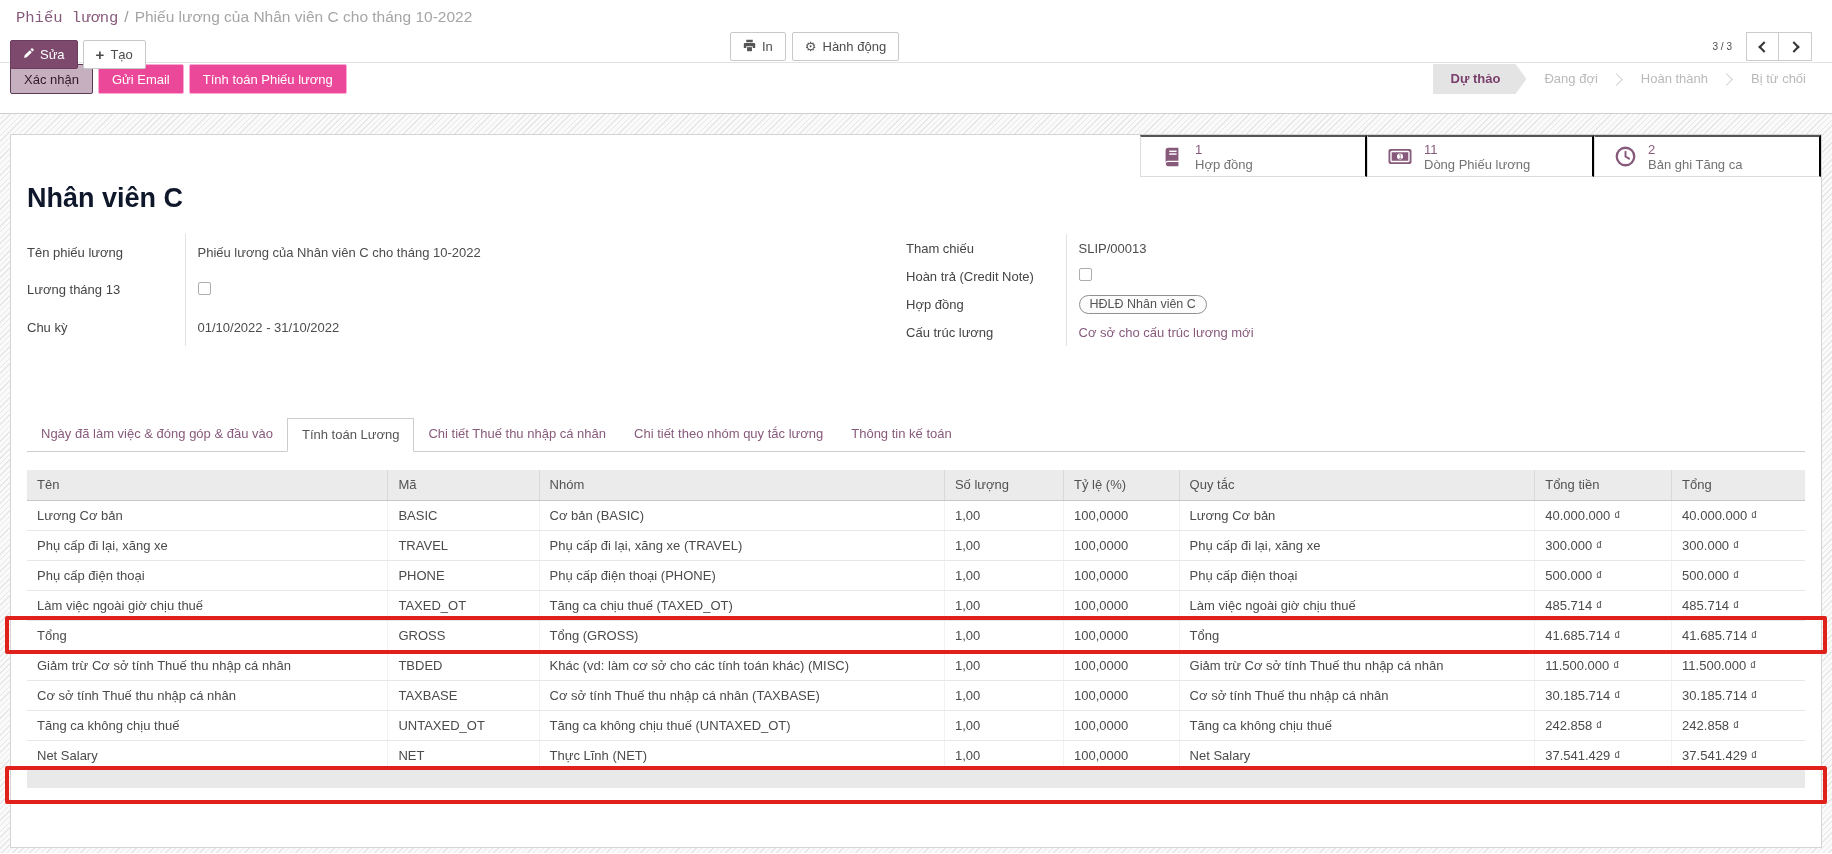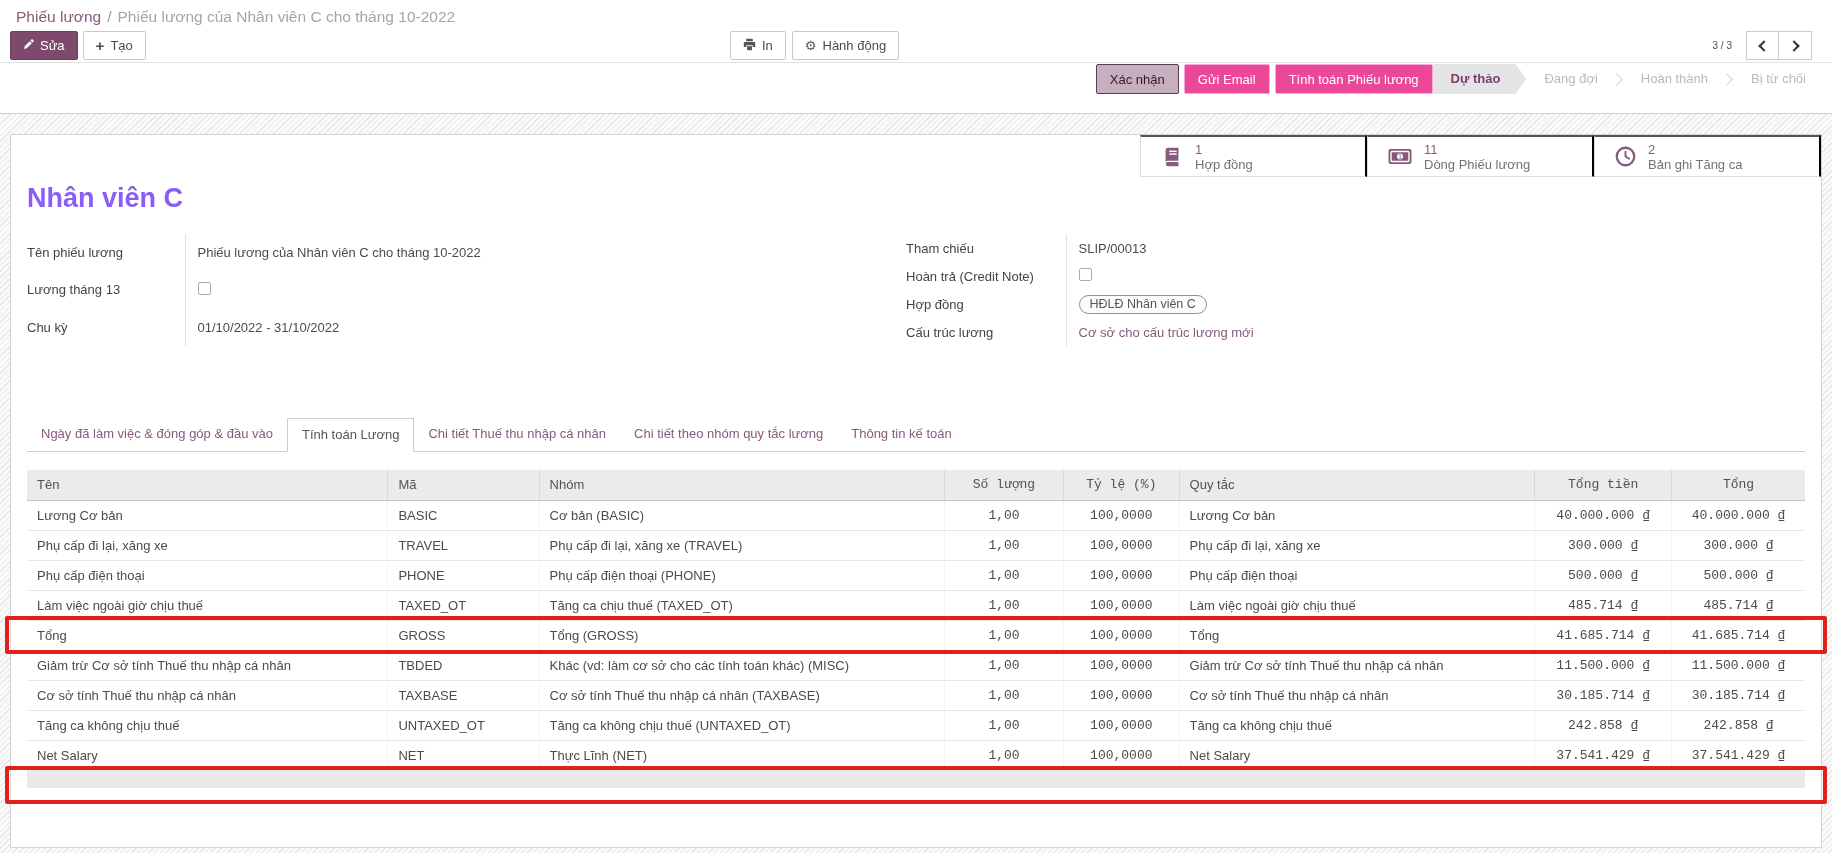--- a/index.html
+++ b/index.html
@@ -3,44 +3,44 @@
 <meta charset="utf-8">
 <style>
   * { margin:0; padding:0; box-sizing:border-box; }
   body { background:#fff; }
   .page { position:relative; width:1832px; height:854px; overflow:hidden; background:#fff;
           font-family:"Liberation Sans","DejaVu Sans",sans-serif; color:#4c4c4c; font-size:13px; }
 
   
   .control-panel { height:62px; background:#fff; position:relative; }
   .breadcrumb { padding:8px 0 0 16px; font-size:15.5px; }
-  .breadcrumb a { color:#875A7B; text-decoration:none; cursor:pointer; }
+  .breadcrumb a { color:#875A7B; text-decoration:none; cursor:pointer;font-family:Liberation Mono, monospace; }
   .breadcrumb .sep { color:#9a9a9a; margin:0 6px; }
   .breadcrumb .current { color:#a5a5a5; }
   .cp-row { position:relative; height:30px; margin-top:5px; }
   .btn { display:inline-flex; align-items:center; gap:6px; height:29px; padding:0 12px;
          border:1px solid #c9c9c9; background:#fff; color:#4c4c4c; font-size:13px;
          font-family:inherit; cursor:pointer; border-radius:2px; }
   .btn-primary { background:#7d4a6e; border-color:#6b3d5e; color:#fff; }
-  .left-buttons { position:absolute; left:10px; top:0; display:flex; gap:5px; }
+  .left-buttons { position:absolute; left:10px; top:8px; display:flex; gap:5px; }
   .center-buttons { position:absolute; left:730px; top:0; display:flex; gap:6px; }
   .plus-glyph { font-weight:700; font-size:15px; line-height:1; }
   .pager { position:absolute; right:20px; top:0; display:flex; align-items:center; gap:14px; }
   .pager-value { font-size:10px; color:#4c4c4c; }
   .pager-buttons { display:flex; }
   .pager-btn { width:33px; height:29px; background:#fff; border:1px solid #ccc; cursor:pointer;
                display:flex; align-items:center; justify-content:center; }
   .pager-btn + .pager-btn { border-left:none; }
   .chev { display:inline-block; width:8px; height:8px; border-right:2.5px solid #333; border-bottom:2.5px solid #333; }
   .chev-left  { transform:rotate(135deg); margin-left:3px; }
   .chev-right { transform:rotate(-45deg); margin-right:3px; }
 
   
   .statusbar { height:52px; background:#fff; border-top:1px solid #e3e3e3; border-bottom:1px solid #cfcfcf;
-               display:flex; align-items:center; justify-content:flex-end; padding:0 8px 18px 10px; }
+               display:flex; align-items:center; justify-content:space-between; padding:0 8px 18px 10px; }
   .sb-left { display:flex; gap:5px; }
   .sb-btn { height:30px; padding:0 13px; font-size:13px; font-family:inherit; cursor:pointer; border-radius:2px; }
   .sb-btn-primary { background:#ec4899; border:1px solid #f9a8d4; color:#fff; }
   .sb-btn-highlight { background:#c6afbe; border:1px solid #5e3a55; color:#33182b; }
   .sb-right { display:flex; align-items:center; height:30px; }
   .step { position:relative; height:30px; line-height:30px; padding:0 18px; color:#b9b9b9; font-size:13px; cursor:pointer; }
   .step-active { background:#e4e4e4; color:#7a3f6d; font-weight:700;
                  clip-path:polygon(0 0, calc(100% - 11px) 0, 100% 50%, calc(100% - 11px) 100%, 0 100%);
                  padding-right:26px; }
   .step-sep { width:9px; height:9px; border-top:1px solid #cfcfcf; border-right:1px solid #cfcfcf;
@@ -52,21 +52,21 @@
   .sheet { position:relative; margin:0 10px; height:714px; background:#fff; border:1px solid #d4d4d4;
            padding:0 16px; }
   .statbox { position:absolute; top:0; right:0; display:flex; }
   .stat-btn { width:227px; height:42px; background:#fff; border-left:1px solid #dcdcdc; border-bottom:1px solid #dcdcdc;
               display:flex; align-items:center; gap:12px; padding-left:20px; cursor:pointer; }
   .stat-icon { flex:0 0 auto; display:flex; }
   .stat-text { display:flex; flex-direction:column; line-height:15px; text-align:left; }
   .stat-value { color:#875A7B; font-size:13px; }
   .stat-label { color:#737373; font-size:13px; }
 
-  .record-title { margin:48px 0 20px; font-size:27px; font-weight:700; color:#8b5cf6; }
+  .record-title { margin:48px 0 20px; font-size:27px; font-weight:700; color:#0f172a; }
 
   .field-groups { display:flex; }
   .group { display:table; border-collapse:collapse; }
   .group-left { width:880px; }
   .group-right { width:900px; }
   .field-row { display:table-row; height:28px; }
   .field-label { display:table-cell; vertical-align:middle; font-size:13px; color:#444;
                  width:158px; padding-right:8px; }
   .group-right .field-label { width:160px; }
   .field-value { display:table-cell; vertical-align:middle; border-left:1px solid #e2e2e2;
@@ -85,21 +85,21 @@
   
   .table-wrap { margin-top:18px; }
   table { width:100%; border-collapse:collapse; table-layout:fixed; }
   th { height:30px; background:#ebebeb; color:#525252; font-weight:400; font-size:13px;
        border-right:1px solid #d8d8d8; border-bottom:1px solid #c6c6c6; padding:0 10px;
        text-align:left; overflow:hidden; white-space:nowrap; cursor:pointer; }
   th:last-child { border-right:none; }
   td { height:30px; font-size:13px; color:#4b4b4b; border-bottom:1px solid #e7e7e7;
        border-right:1px solid #f2f2f2; padding:0 10px; overflow:hidden; white-space:nowrap; }
   td:last-child { border-right:none; }
-  .col-qty,.col-rate,.col-amt,.col-tot { text-align:center;font-family:Liberation Mono, monospace; }
+  .col-qty,.col-rate,.col-amt,.col-tot { text-align:left; }
   .footer-strip { height:17px; background:#e9e9e9; }
 
   
   .annotation-box { position:absolute; left:5px; width:1822px; height:38px;
                     border:4px solid #e0201a; border-radius:2px; pointer-events:none; z-index:5; }
   .annotation-box-1 { top:616px; }
   .annotation-box-2 { top:766px; }
 </style>
 </head>
 <body>

